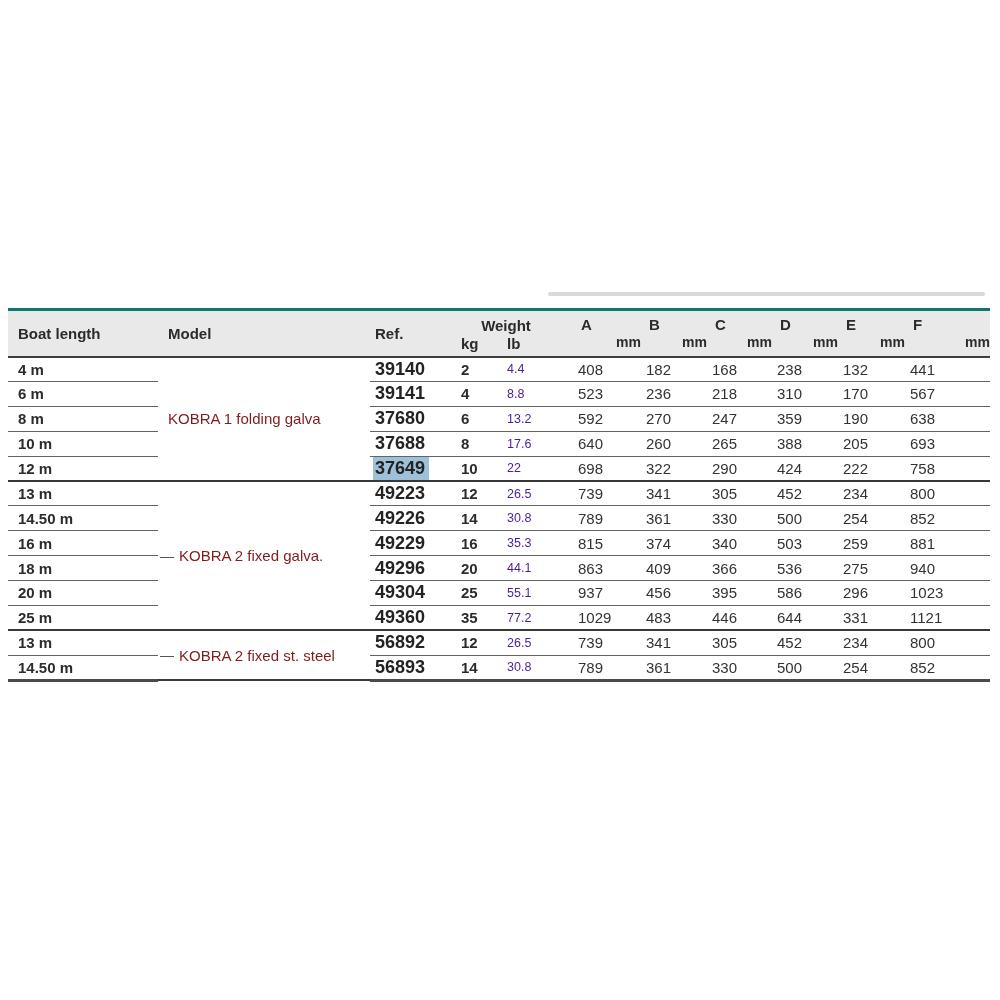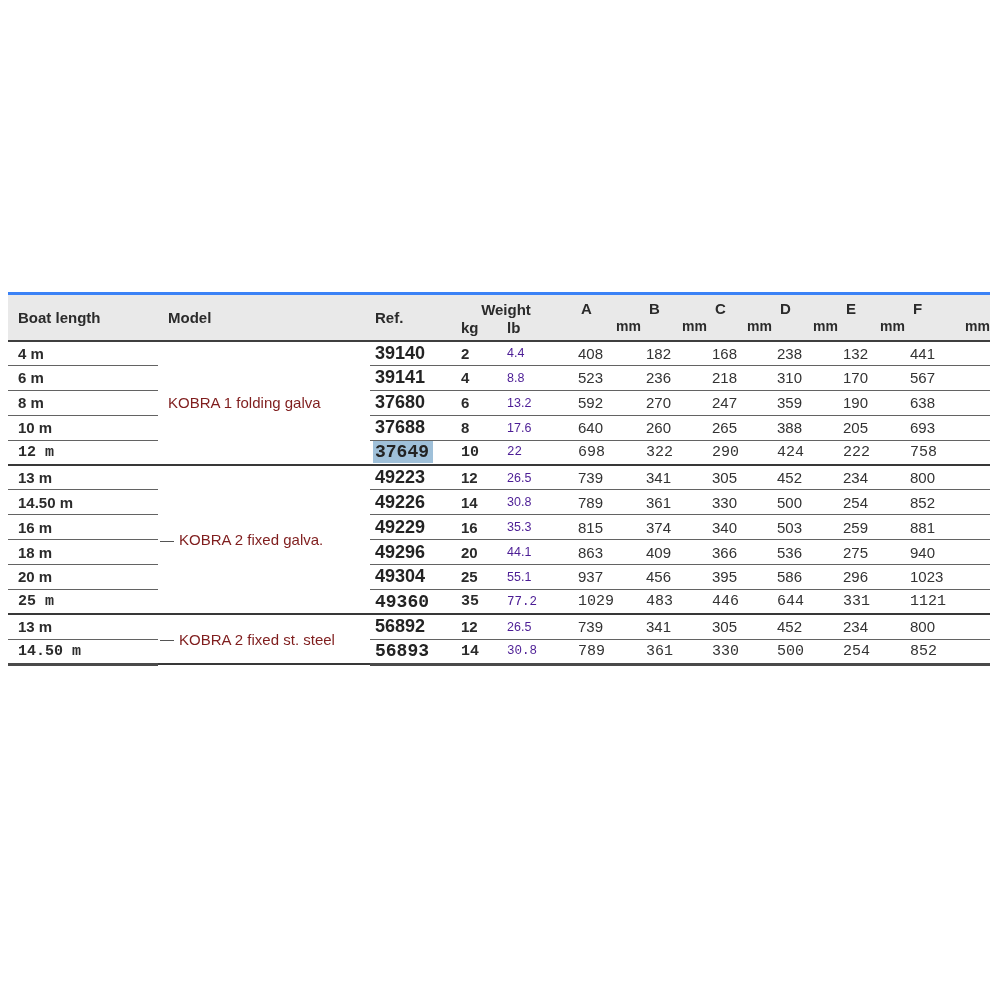--- a/index.html
+++ b/index.html
@@ -7,23 +7,23 @@
     width:1000px;height:1000px;position:relative;background:#ffffff;
     font-family:"Liberation Sans", sans-serif;
     -webkit-font-smoothing:antialiased;
   }
   .page{position:absolute;inset:0;background:#ffffff;overflow:hidden;}
   .crop-strip{
     position:absolute;left:548px;top:292px;width:437px;height:4px;
     background:#d9d9d9;border-radius:2px;
   }
   table.spec{
-    position:absolute;left:8px;top:292px;width:982px;
+    position:absolute;left:8px;top:308px;width:982px;
     border-collapse:collapse;table-layout:fixed;
-    border-top:3px solid #3b82f6;
+    border-top:3px solid #0f766e;
   }
   thead tr{height:47px;background:#e9e9e9;}
   thead th{
     padding:0;margin:0;font-weight:bold;color:#2b2b2b;
     text-align:left;vertical-align:middle;font-size:15px;
     border-bottom:2px solid #3f3f3f;
   }
   th.h-boat{padding-left:10px;}
   th.h-model{padding-left:10px;}
   th.h-ref{padding-left:5px;margin-left:31px;}
@@ -40,21 +40,21 @@
     padding:0;vertical-align:middle;font-size:15px;color:#333333;
     white-space:nowrap;overflow:hidden;
   }
   td.boat{font-weight:bold;color:#2b2b2b;padding-left:10px;border-bottom:1.5px solid #636363;}
   td.model{padding-left:10px;color:#7f1d1d;}
   td.ref{font-weight:bold;color:#232323;font-size:18px;padding-left:5px;border-bottom:1.5px solid #636363;}
   td.kg{font-weight:bold;color:#2b2b2b;padding-left:6px;border-bottom:1.5px solid #636363;}
   td.lb{font-size:12.5px;color:#4c1d95;padding-left:4px;border-bottom:1.5px solid #636363;}
   td.dim{padding-left:5px;border-bottom:1.5px solid #636363;}
   td.model{border-bottom:2px solid #383838;}
-  tr.section-end td{border-bottom:2px solid #383838;font-family:Liberation Mono, monospace;}
+  tr.section-end td{border-bottom:2px solid #383838;}
   tr.table-end td{border-bottom:3px solid #4a4a4a;}
   .hl{display:inline-block;padding:1px 4px 1px 2px;margin-left:-2px;}
   .dash{
     display:inline-block;width:14px;height:0;border-top:1.5px solid #555;
     vertical-align:middle;margin-left:-8px;margin-right:5px;
   }
 </style>
 </head>
 <body>
 

